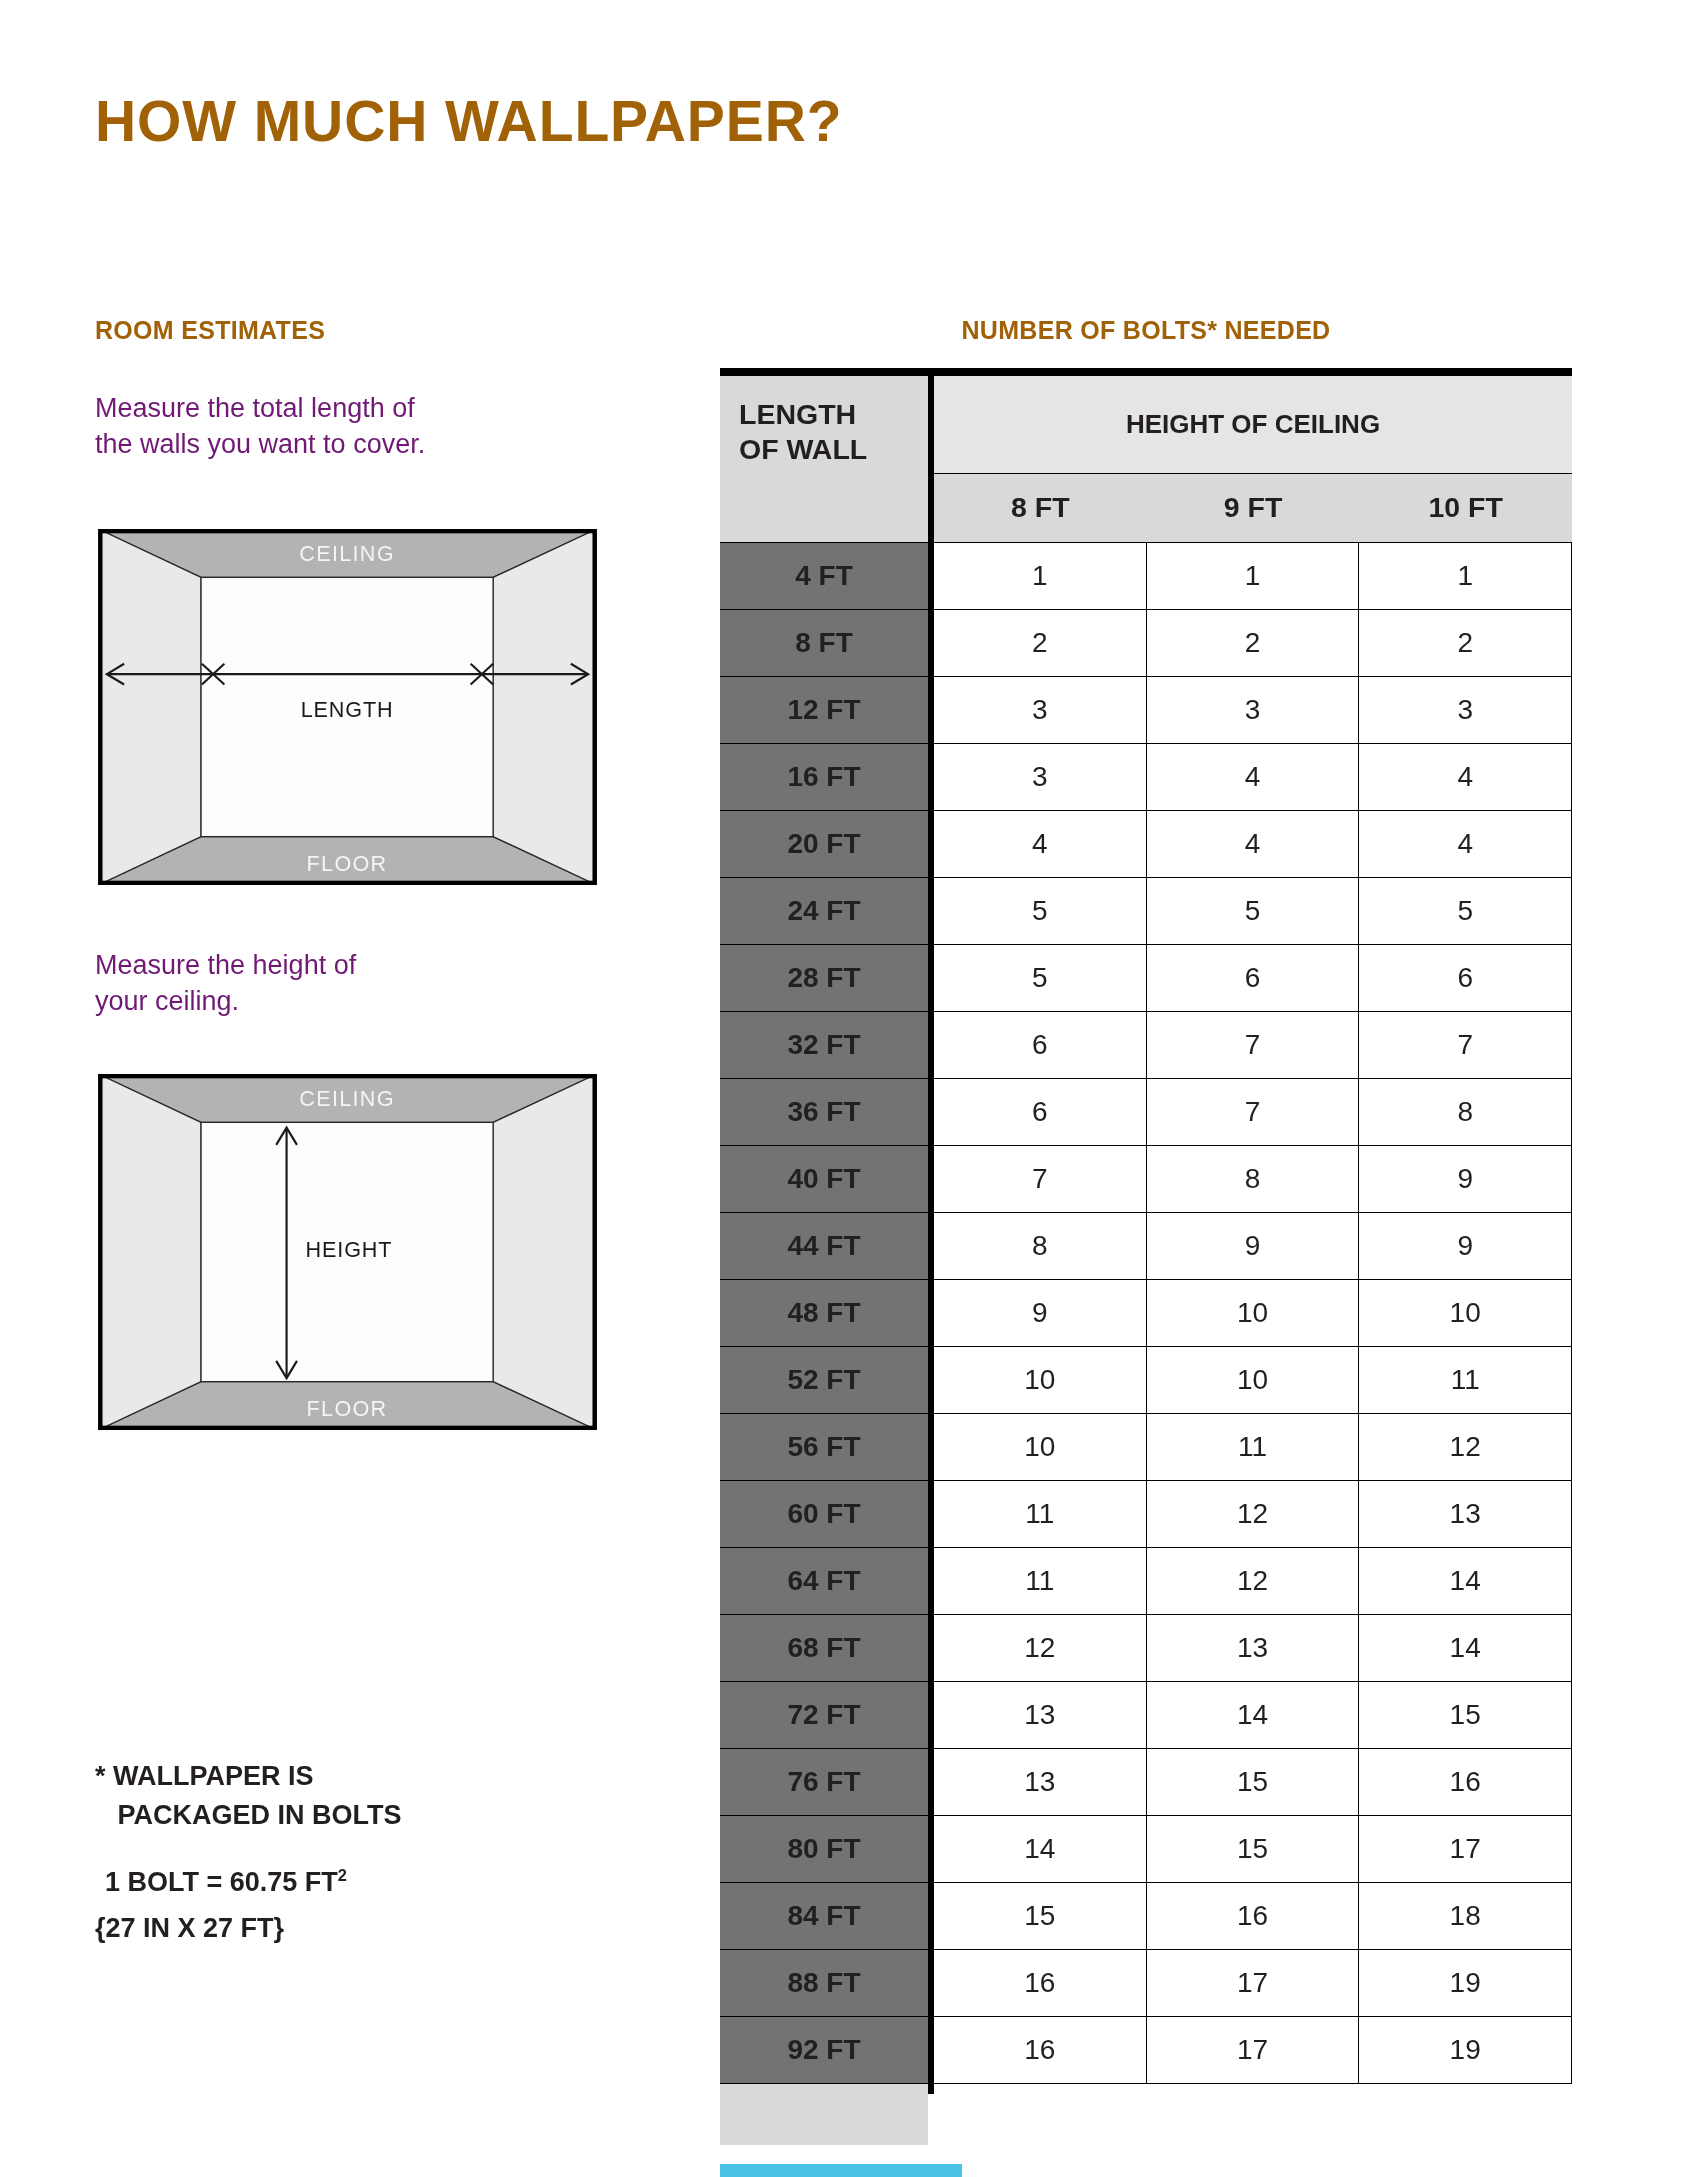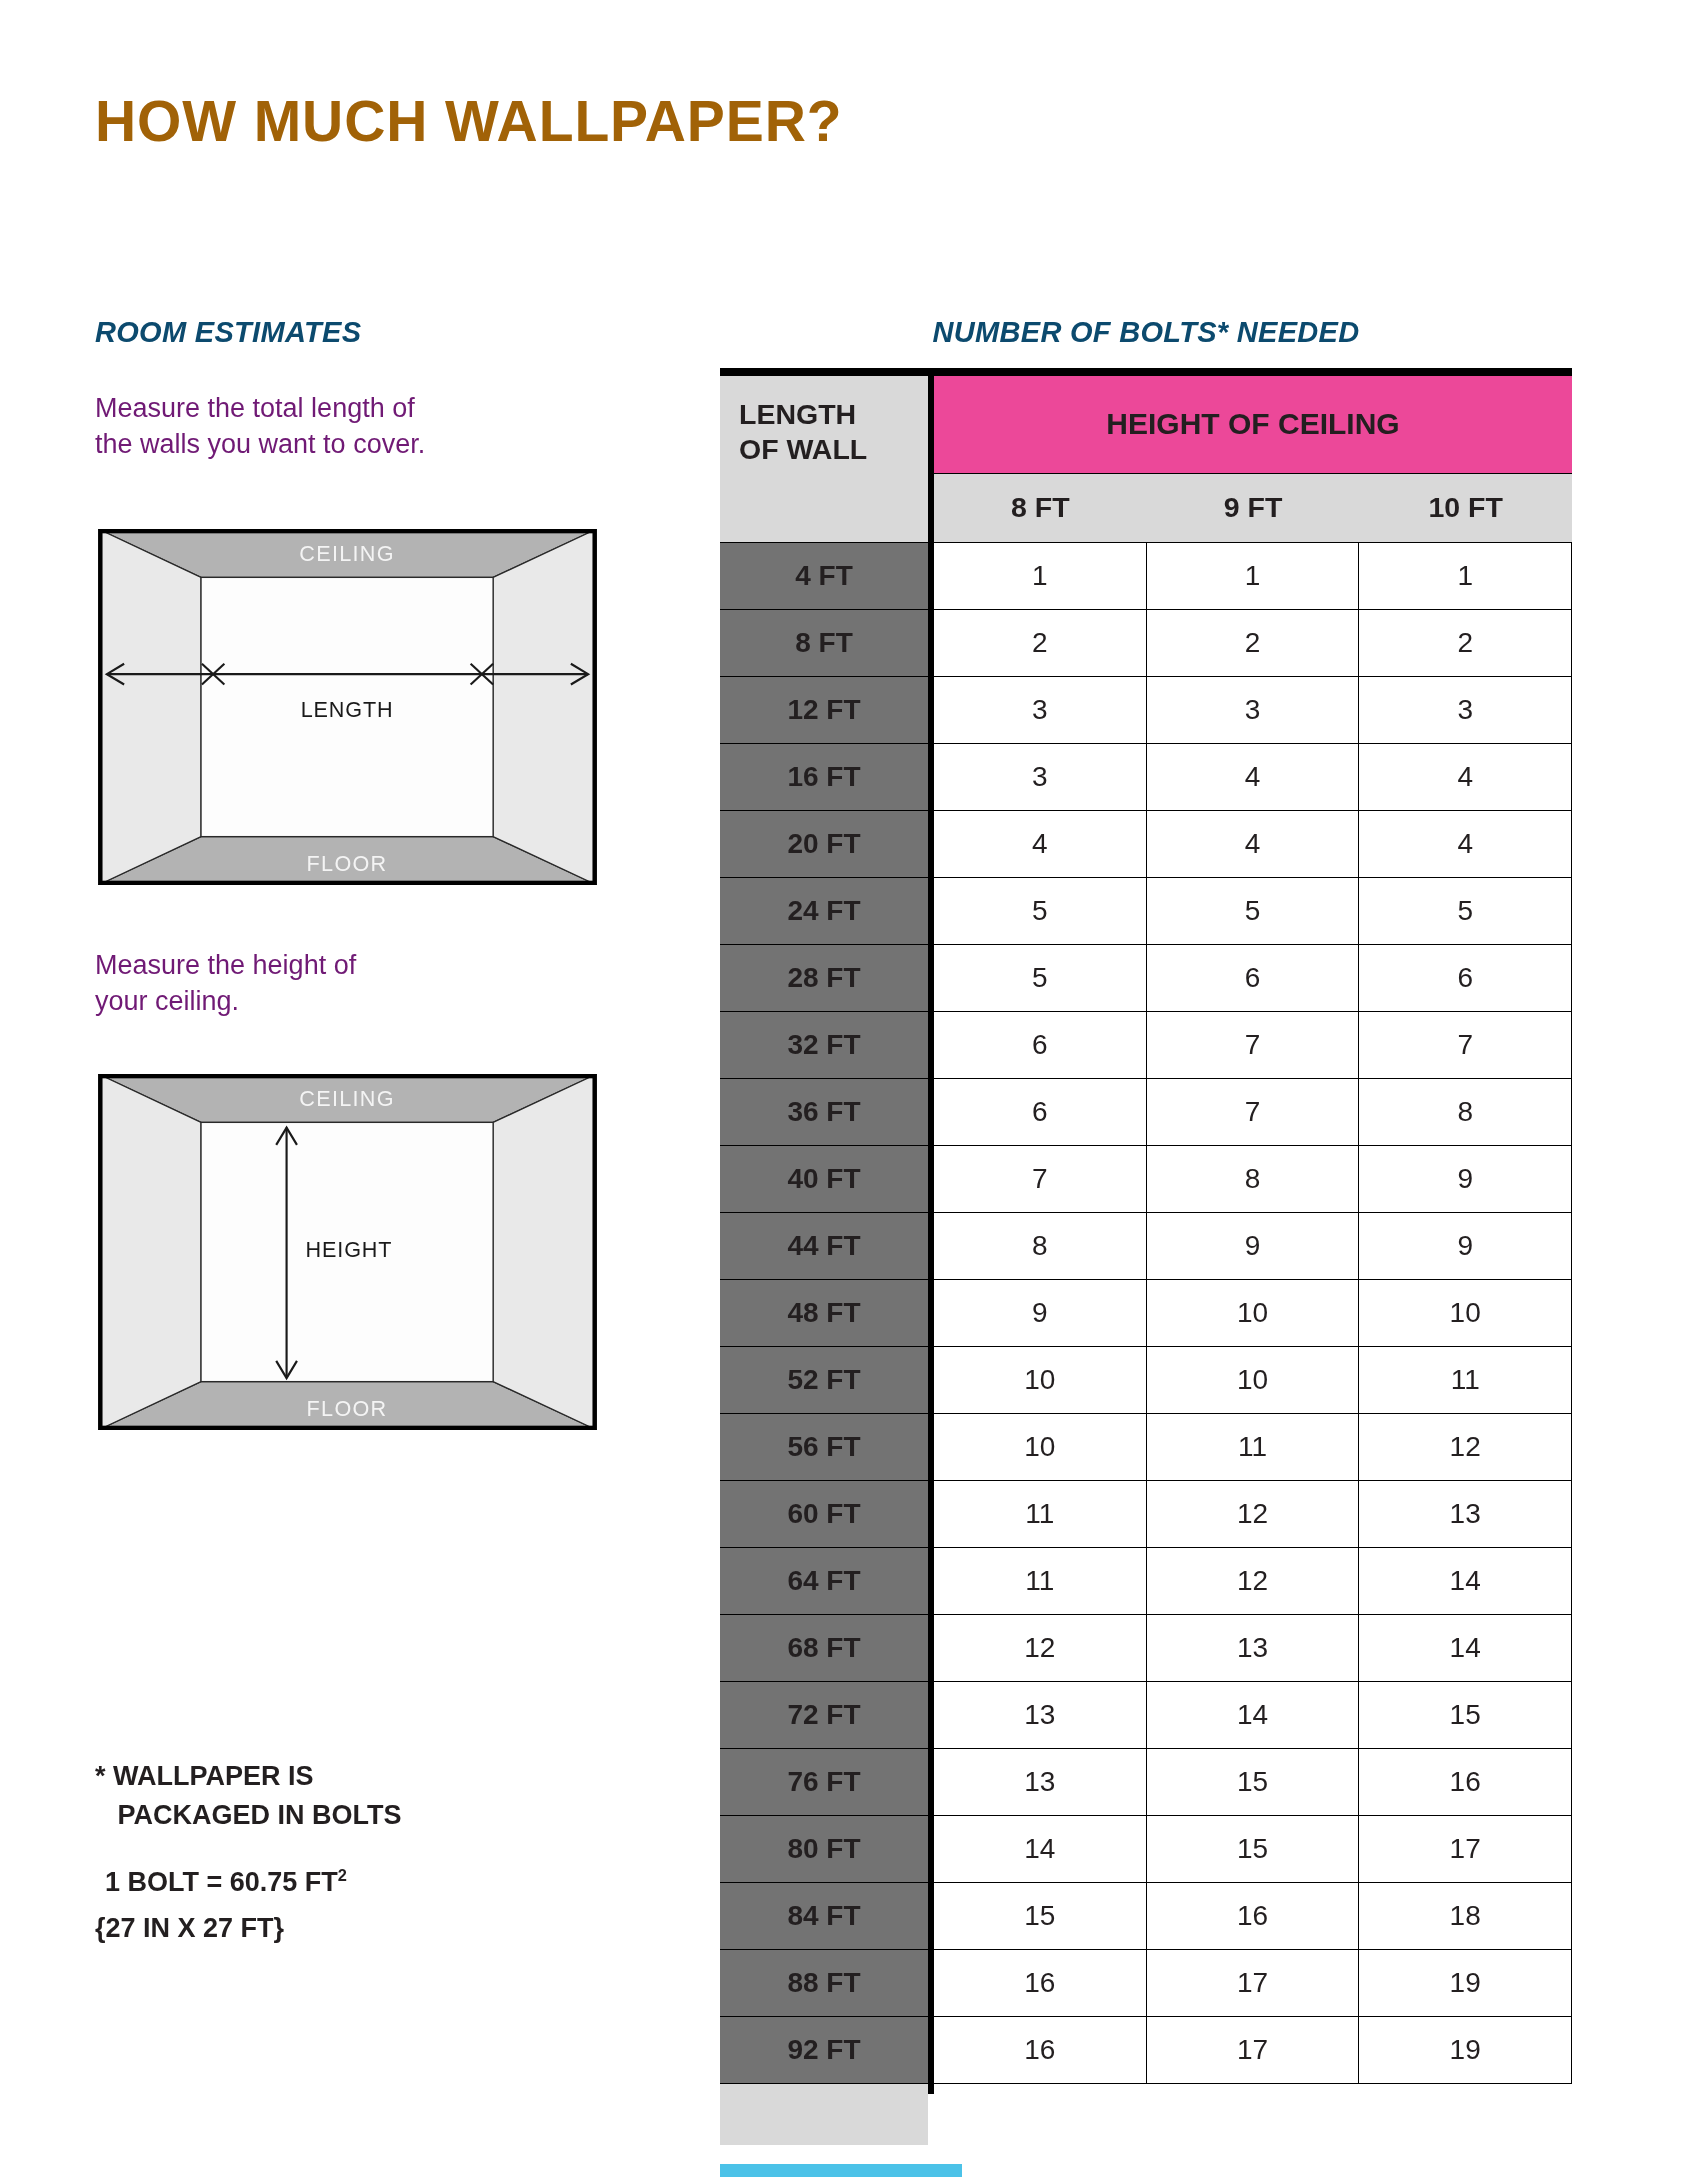--- a/index.html
+++ b/index.html
@@ -4,21 +4,21 @@
 <style>
   * { margin:0; padding:0; box-sizing:border-box; }
   html,body { background:#ffffff; }
   .page {
     position:relative; width:1683px; height:2177px; background:#ffffff;
     font-family:"Liberation Sans", sans-serif; color:#231f20; overflow:hidden;
   }
   .abs { position:absolute; }
 
   .title { font-size:57px; font-weight:bold; color:#a16207; letter-spacing:0.9px; }
-  .section-heading { font-size:29px; font-weight:bold; color:#0c4a6e; letter-spacing:0.3px;font-style:italic; }
+  .section-heading { font-size:25px; font-weight:bold; color:#a16207; letter-spacing:0.3px; }
   .para { font-size:27px; line-height:1.32; color:#701a75; }
   .footnote { font-size:27px; font-weight:bold; line-height:1.45; }
   .footnote .indent { padding-left:22.5px; display:inline-block; }
   .boltline { font-size:27px; font-weight:bold; }
   .boltline sup { font-size:16.4px; }
 
   
   .bolt-table { position:absolute; left:720px; top:368px; width:852px; }
   .topbar { height:7.8px; background:#000; }
   .tbody { display:flex; align-items:flex-start; }
@@ -31,23 +31,23 @@
     padding:21px 0 0 19px; font-weight:bold; font-size:28.5px; line-height:1.25;
   }
   .row-label-cell {
     height:67px; background:#737373; border-bottom:1.7px solid #000;
     font-weight:bold; font-size:28px;
     display:flex; align-items:center; justify-content:center;
   }
   .label-extension { height:61px; background:#d9d9d9; }
 
   .header1 {
-    height:97px; background:#ec4899;
+    height:97px; background:#e5e5e5;
     display:flex; align-items:center; justify-content:center;
-    font-weight:bold; font-size:30px;
+    font-weight:bold; font-size:26px;
   }
   .header2 {
     height:70px; background:#d9d9d9;
     border-top:1.7px solid #000; border-bottom:1.7px solid #000;
     display:flex;
   }
   .header2 .hcell {
     flex:1; display:flex; align-items:center; justify-content:center;
     font-weight:bold; font-size:28.5px;
   }

